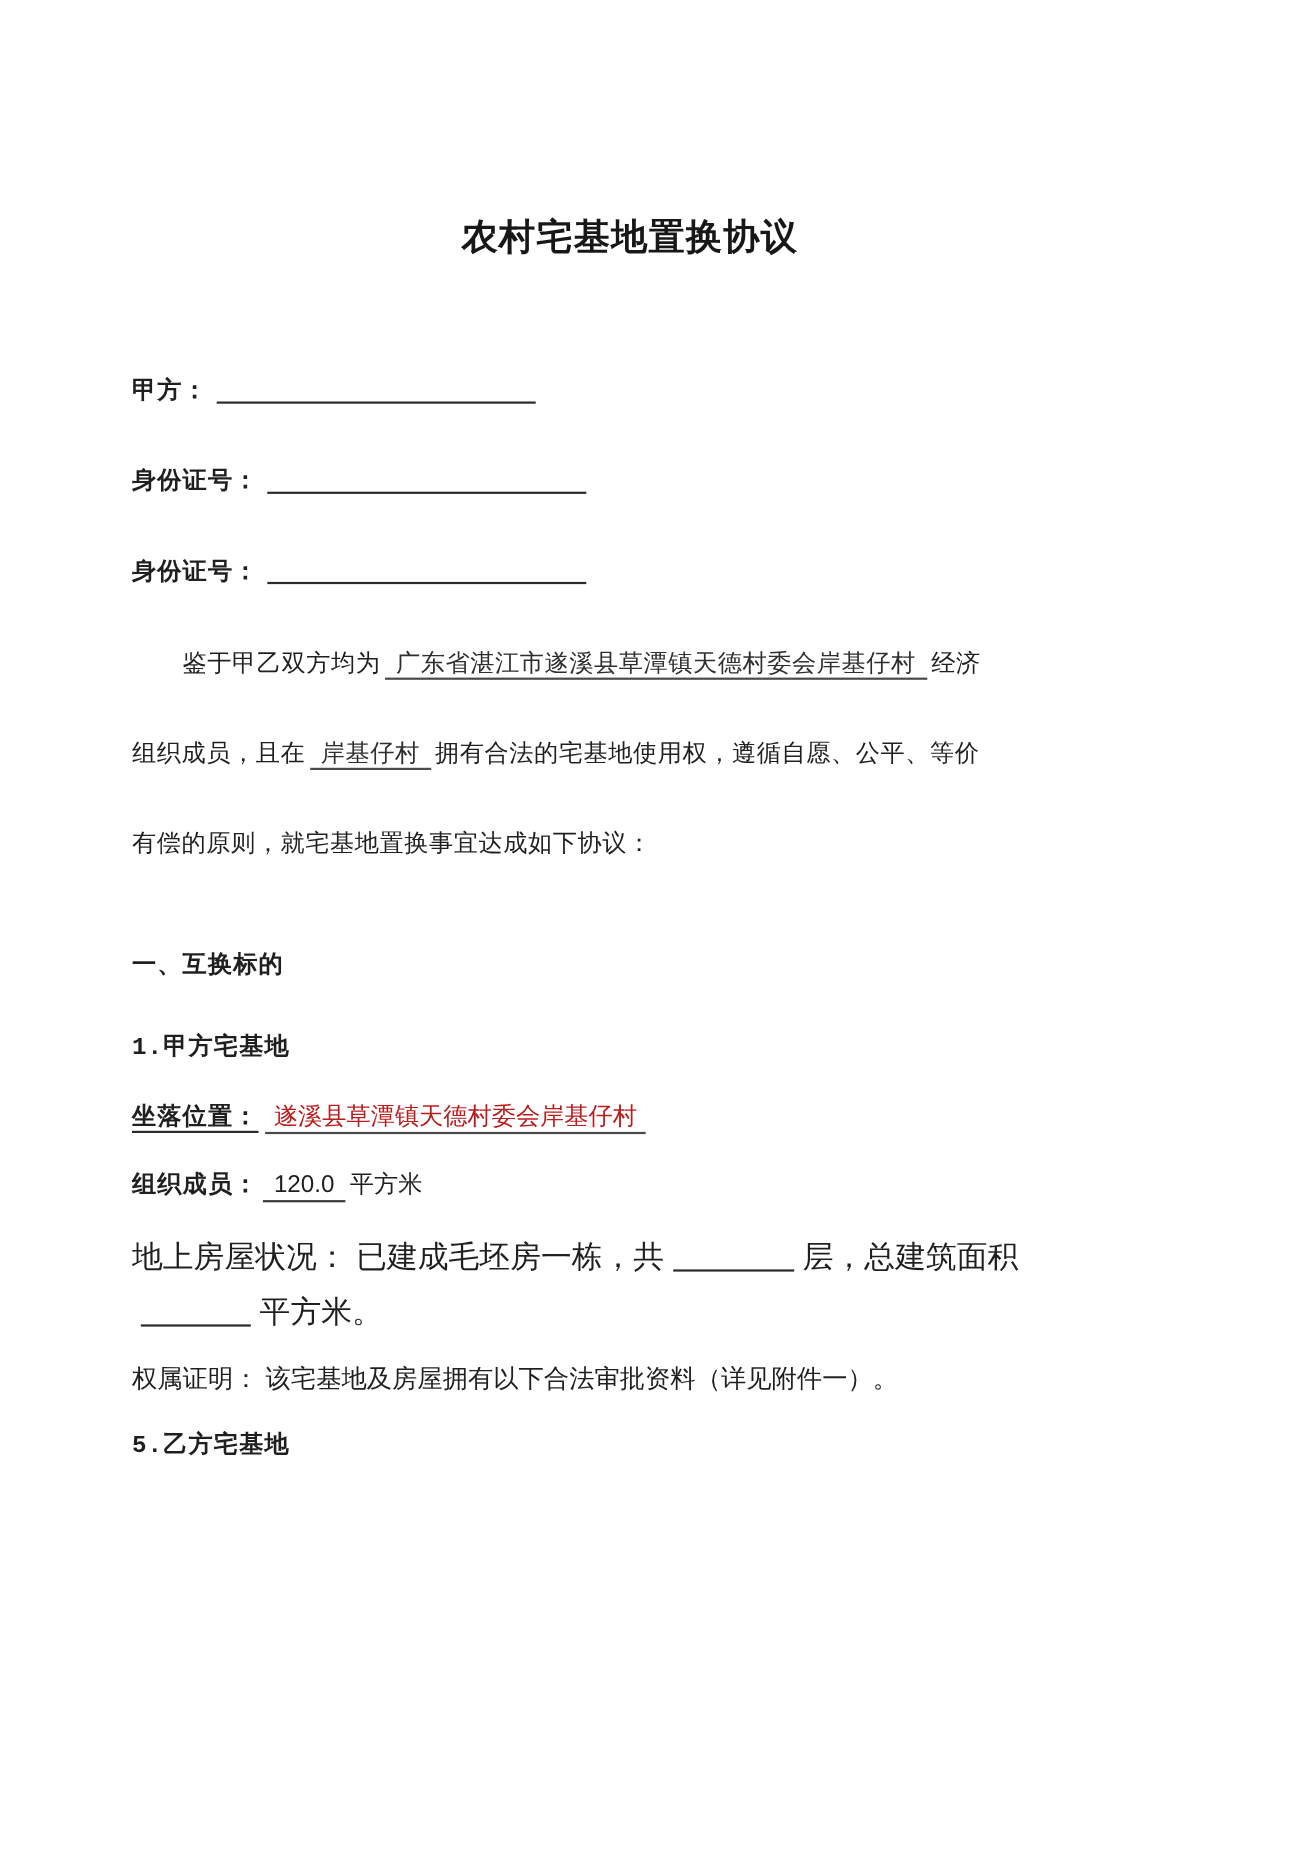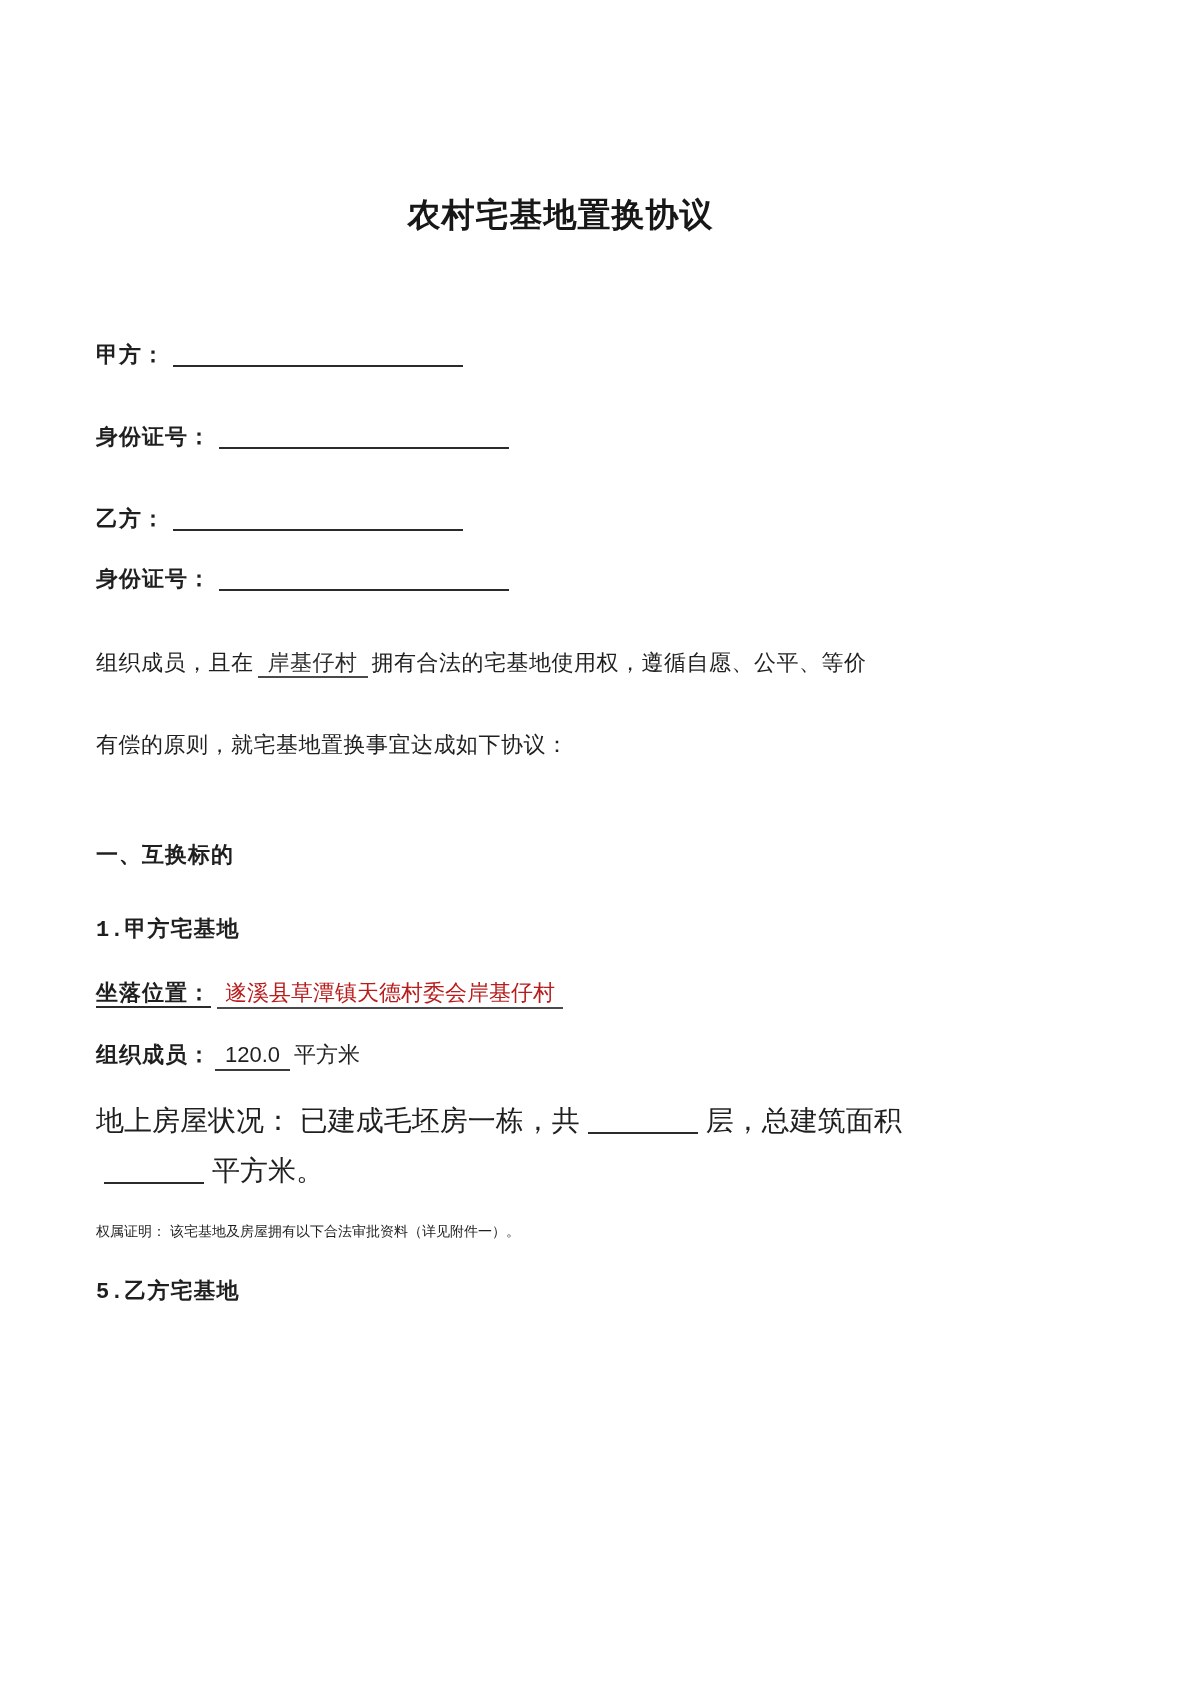--- a/index.html
+++ b/index.html
@@ -7,21 +7,21 @@
     width: 1190px;
     height: 1683px;
     font-family: "Liberation Sans", sans-serif;
     color: #1f1f1f;
     overflow: hidden;
   }
   .page {
     box-sizing: border-box;
     width: 1190px;
     height: 1683px;
-    padding: 192px 165px 0 96px;
+    padding: 192px 165px 0 120px;
     background: #ffffff;
   }
   .doc-title {
     font-size: 33px;
     font-weight: bold;
     text-align: center;
     line-height: 46px;
     letter-spacing: 1px;
     margin: 0 0 100px 0;
     color: #171717;
@@ -83,47 +83,47 @@
   .house-row { font-size: 28px; line-height: 50px; margin-top: 24px; width: 840px; }
   .inline-blank {
     display: inline-block;
     height: 22px;
     vertical-align: -4px;
     border-bottom: 2px solid #2b2b2b;
     margin: 0 8px;
   }
   .inline-blank.w1 { width: 110px; }
   .inline-blank.w2 { width: 100px; }
-  .ownership-row { font-size: 14px; line-height: 34px; margin-top: 18px; }
+  .ownership-row { font-size: 23px; line-height: 34px; margin-top: 18px; }
   .last-heading { margin-top: 28px; }
 </style>
 </head>
 <body>
 
 <div class="page">
 
   <h1 class="doc-title">农村宅基地置换协议</h1>
 
   <div class="field-row row-gap-lg">
     <span class="lbl">甲方：</span><span class="blank-line"></span>
   </div>
 
   <div class="field-row row-gap-lg">
     <span class="lbl">身份证号：</span><span class="blank-line"></span>
   </div>
 
-  <div class="field-row row-gap-sm">
-    <span class="lbl">乙方：</span><span class="blank-line"></span>
-  </div>
 
   <div class="field-row">
     <span class="lbl">身份证号：</span><span class="blank-line"></span>
   </div>
 
   <div class="preamble">
+    <div class="p-line p-indent">
+      <span>鉴于甲乙双方均为</span><span class="filled-blank">广东省湛江市遂溪县草潭镇天德村委会岸基仔村</span><span>经济</span>
+    </div>
     <div class="p-line">
       <span>组织成员，且在</span><span class="filled-blank">岸基仔村</span><span>拥有合法的宅基地使用权，遵循自愿、公平、等价</span>
     </div>
     <div class="p-line">
       <span>有偿的原则，就宅基地置换事宜达成如下协议：</span>
     </div>
   </div>
 
   <div class="sec-heading">一、互换标的</div>
 

